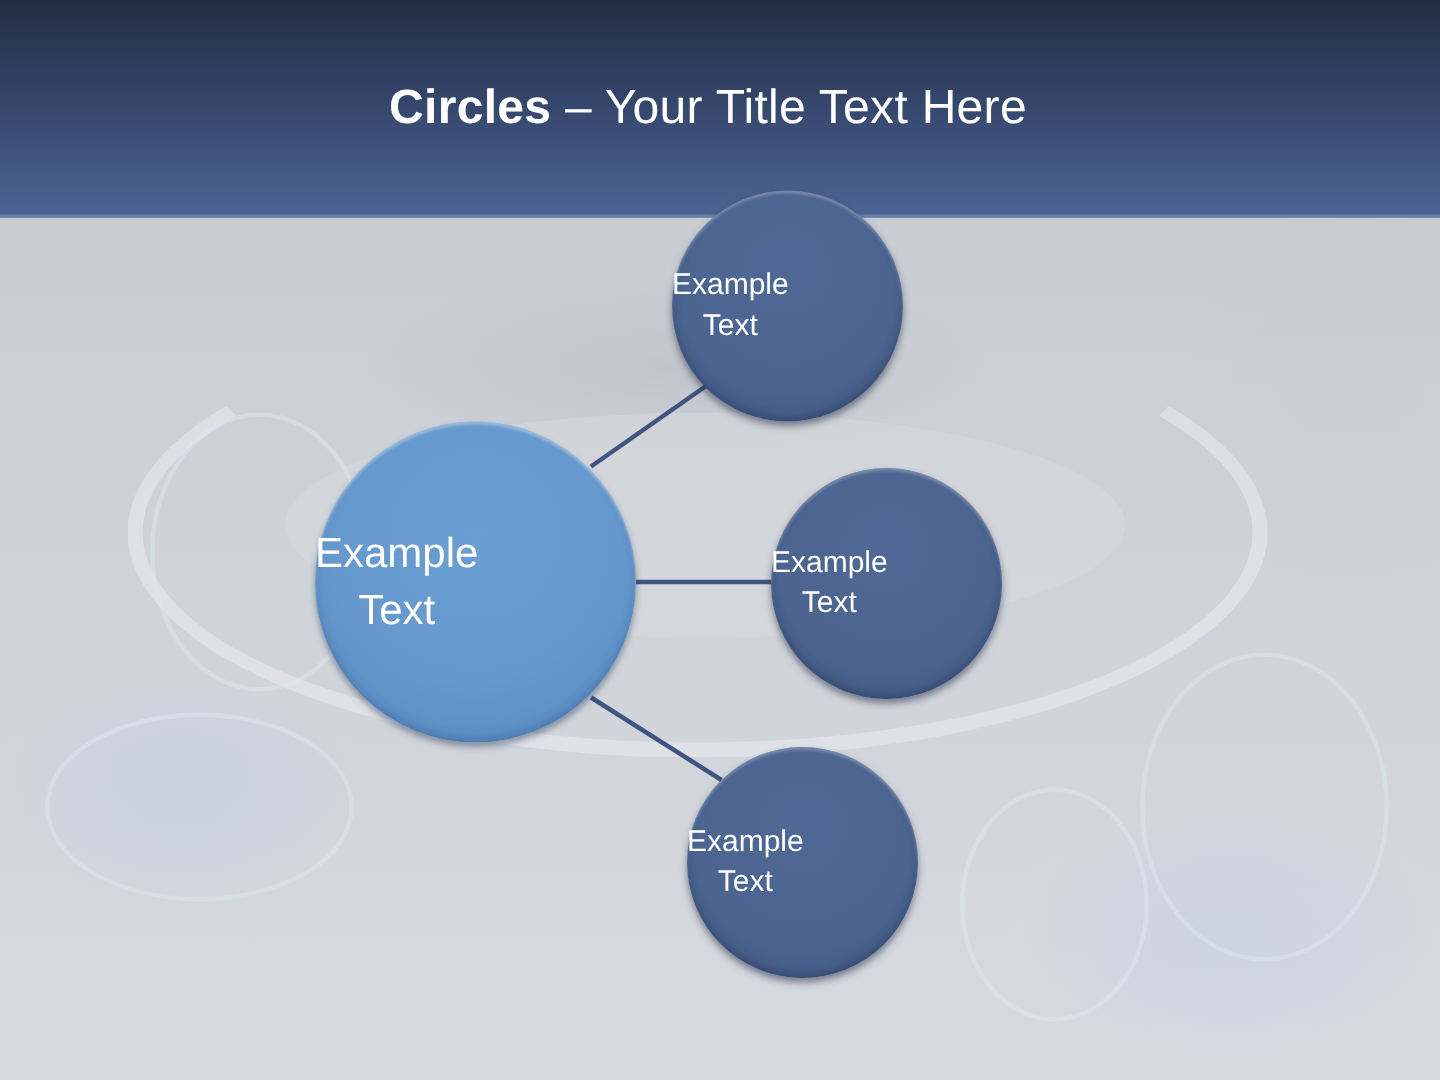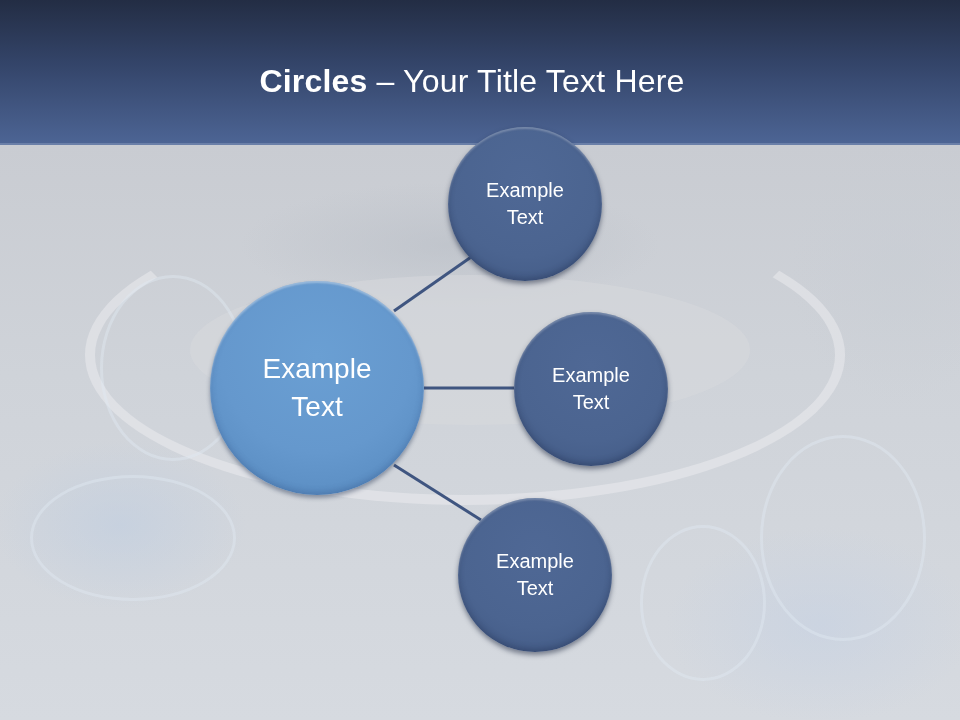--- a/index.html
+++ b/index.html
@@ -16,25 +16,25 @@
                 linear-gradient(180deg, #c9ccd2 0%, #cfd3d9 40%, #d6dae0 100%); }
   .bowl-rim { position: absolute; left: 85px; top: 60px; width: 760px; height: 300px;
               border-radius: 50%; border: 10px solid rgba(235,236,238,0.55);
               border-top-color: transparent; box-sizing: border-box; }
   .bowl-inner { position: absolute; left: 190px; top: 130px; width: 560px; height: 150px;
                 border-radius: 50%; background: rgba(215,217,220,0.55); }
   .smoke { position: absolute; border-radius: 50%; border: 3px solid rgba(225,232,242,0.45); }
   .header { position: absolute; left: 0; top: 0; width: 960px; height: 145px;
             background: linear-gradient(180deg, #232d44 0%, #34456a 45%, #4d6595 100%); }
   .header-edge { position: absolute; left: 0; top: 143px; width: 960px; height: 2px; background: #6a7fa8; }
-  .title { position: absolute; left: 0; top: 63px; width: 944px; text-align: center;
+  .title { position: absolute; left: 0; top: 53px; width: 944px; text-align: center;
            color: #ffffff; font-size: 32px; font-family: "Liberation Sans", sans-serif; letter-spacing: 0.2px; }
   .title b { font-weight: bold; }
   .connectors { position: absolute; left: 0; top: 0; width: 960px; height: 720px; }
-  .circle { position: absolute; border-radius: 50%; display: flex; align-items: center; justify-content: center;
+  .circle { position: absolute; border-radius: 50%; display: flex; align-items: center; 
             text-align: center; color: #ffffff; box-sizing: border-box; }
   .circle .label { white-space: pre-line; line-height: 1.36; }
   .main-circle { left: 210px; top: 281px; width: 214px; height: 214px;
                  background: radial-gradient(circle at 50% 35%, #6a9fd3 0%, #6598cd 55%, #5a8dc2 85%, #4a7db3 100%);
                  box-shadow: 0 3px 4px rgba(40,55,85,0.45), inset 0 2px 2px rgba(255,255,255,0.35), inset 0 -3px 6px rgba(30,60,110,0.25);
                  font-size: 28px; font-family: "Liberation Sans", sans-serif; }
   .sat { width: 154px; height: 154px;
          background: radial-gradient(circle at 50% 35%, #4f6895 0%, #4b6490 60%, #435b86 90%, #3b527b 100%);
          box-shadow: 0 3px 5px rgba(25,35,60,0.5), inset 0 2px 2px rgba(255,255,255,0.25), inset 0 -3px 6px rgba(20,30,60,0.3);
          font-size: 20px; font-family: "Liberation Sans", sans-serif; }

